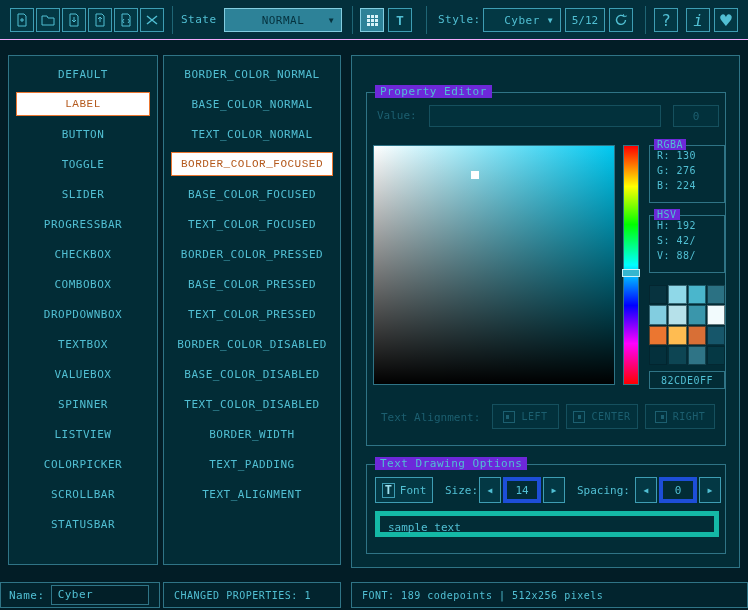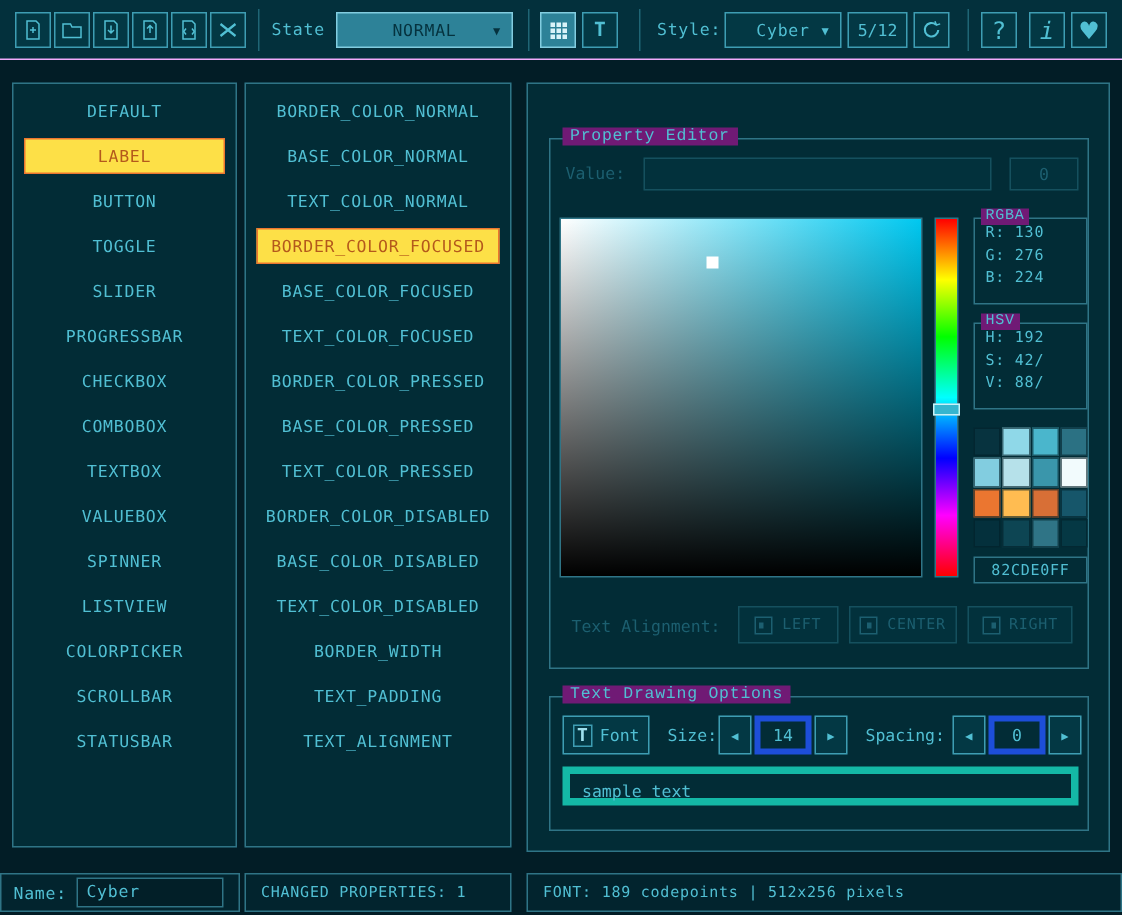--- a/index.html
+++ b/index.html
@@ -19,28 +19,28 @@
   .tlabel { position:absolute; top:0; height:40px; line-height:40px; font-size:11px; letter-spacing:0.5px; color:#51bfd3; }
   .dd { position:absolute; top:8px; height:24px; border:1px solid #3e9db3; background:#033844; color:#51bfd3; font-size:11px; letter-spacing:0.5px; display:flex; align-items:center; justify-content:center; cursor:pointer; }
   .dd .arr { position:absolute; right:7px; font-size:8px; }
   .dd.active { background:#2d8298; border-color:#82cde0; color:#05323e; }
   .vbox { position:absolute; top:8px; height:24px; border:1px solid #3e9db3; background:#033844; color:#51bfd3; font-size:11px; display:flex; align-items:center; justify-content:center; }
   
   .panel { position:absolute; background:#022c36; border:1px solid #2f7486; }
   #panel-controls { left:8px; top:55px; width:150px; height:510px; }
   #panel-props   { left:163px; top:55px; width:178px; height:510px; }
   .list-item { height:24px; margin:6px 7px 0; display:flex; align-items:center; justify-content:center; font-size:11px; letter-spacing:0.5px; color:#51bfd3; border:1px solid transparent; cursor:pointer; }
-  .list-item.selected { background:#fde047; border-color:#eb7630; color:#b4591c; }
+  .list-item.selected { background:#ffffff; border-color:#eb7630; color:#b4591c;font-family:Liberation Mono, monospace; }
   
   #window { position:absolute; left:351px; top:55px; width:389px; height:513px; background:#022c36; border:1px solid #2f7486; }
   .titlebar { position:absolute; left:0; top:0; width:100%; height:22px; background:#0f4f60; display:flex; align-items:center; padding:0 4px; color:#7fd6e8; font-size:11px; letter-spacing:0.5px; cursor:move; }
   .titlebar .ttl { margin-left:6px; }
   .close-btn { margin-left:auto; width:16px; height:16px; border:1px solid #6ecfe3; color:#bfeaf3; font-size:10px; line-height:13px; text-align:center; cursor:pointer; }
   .group { position:absolute; border:1px solid #2f7486; }
-  .group-label { position:absolute; top:-8px; left:8px; background:#701a75; padding:0 5px; font-size:11px; letter-spacing:0.5px; color:#51bfd3; white-space:nowrap;font-family:Liberation Mono, monospace; }
+  .group-label { position:absolute; top:-8px; left:8px; background:#6d28d9; padding:0 5px; font-size:11px; letter-spacing:0.5px; color:#51bfd3; white-space:nowrap; }
   #grp-prop { left:14px; top:36px; width:360px; height:354px; }
   #grp-text { left:14px; top:408px; width:360px; height:90px; }
   .dimtext { color:#1c5f70; }
   .dimbox { border:1px solid #15505e; background:#02313c; color:#1c5f70; }
   
   .val-label { position:absolute; left:10px; top:16px; font-size:11px; }
   .val-input { position:absolute; left:62px; top:12px; width:232px; height:22px; font-size:11px; line-height:20px; padding-left:6px; }
   .zero-btn  { position:absolute; left:306px; top:12px; width:46px; height:22px; font-size:11px; display:flex; align-items:center; justify-content:center; cursor:pointer; }
   .hsv-square { position:absolute; left:6px; top:52px; width:242px; height:240px; border:1px solid #2f7486;
     background-image: linear-gradient(to top, #000, rgba(0,0,0,0)), linear-gradient(to right, #fff, #00c8f0); cursor:crosshair; }
@@ -186,20 +186,21 @@
 
 <div class="panel" id="panel-controls">
     <div class="list-item">DEFAULT</div>
     <div class="list-item selected">LABEL</div>
     <div class="list-item">BUTTON</div>
     <div class="list-item">TOGGLE</div>
     <div class="list-item">SLIDER</div>
     <div class="list-item">PROGRESSBAR</div>
     <div class="list-item">CHECKBOX</div>
     <div class="list-item">COMBOBOX</div>
+    <div class="list-item">DROPDOWNBOX</div>
     <div class="list-item">TEXTBOX</div>
     <div class="list-item">VALUEBOX</div>
     <div class="list-item">SPINNER</div>
     <div class="list-item">LISTVIEW</div>
     <div class="list-item">COLORPICKER</div>
     <div class="list-item">SCROLLBAR</div>
     <div class="list-item">STATUSBAR</div>
   </div>
 <div class="panel" id="panel-props">
     <div class="list-item">BORDER_COLOR_NORMAL</div>

